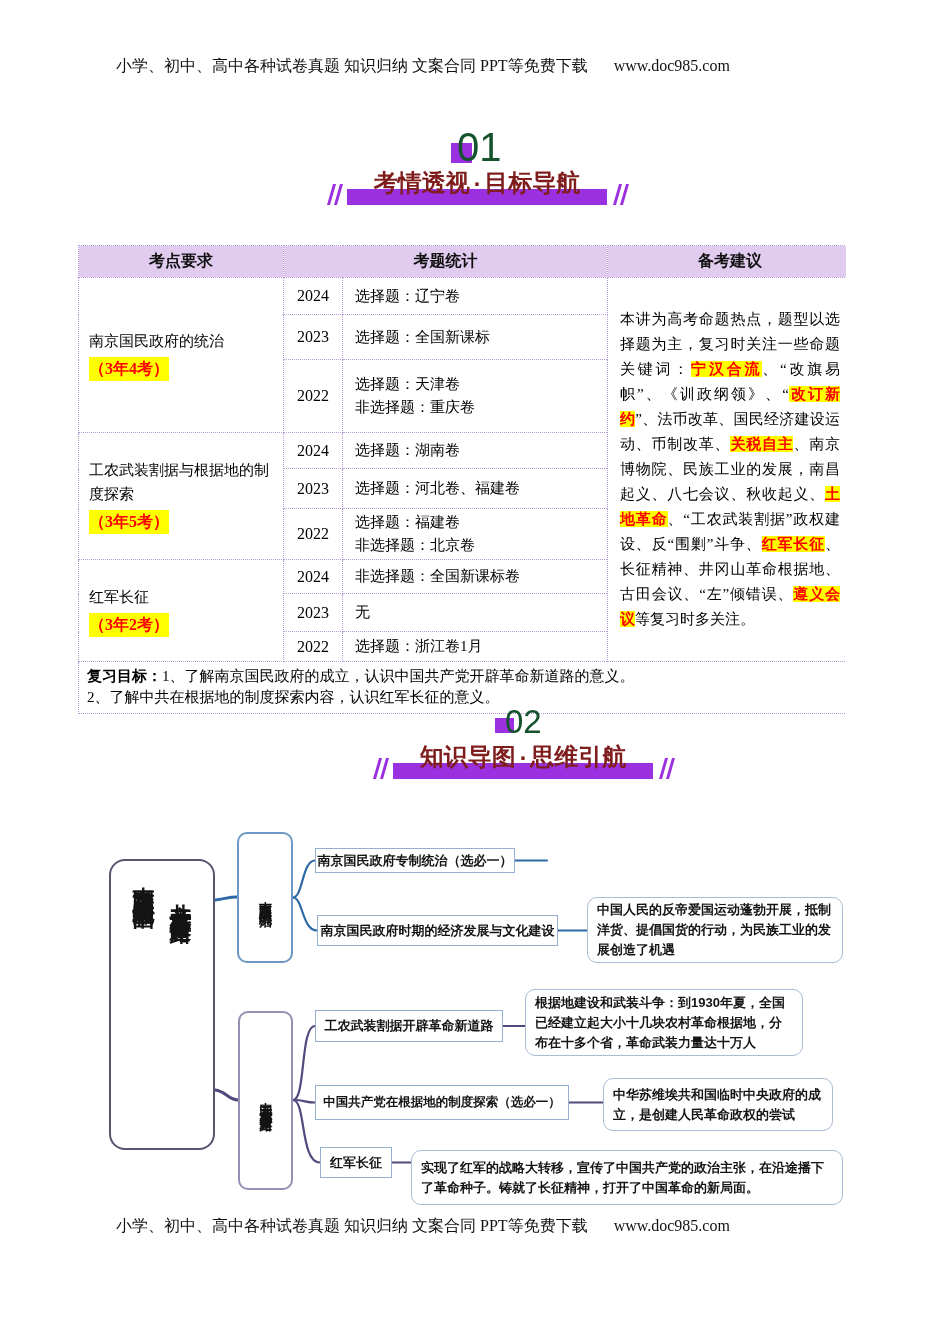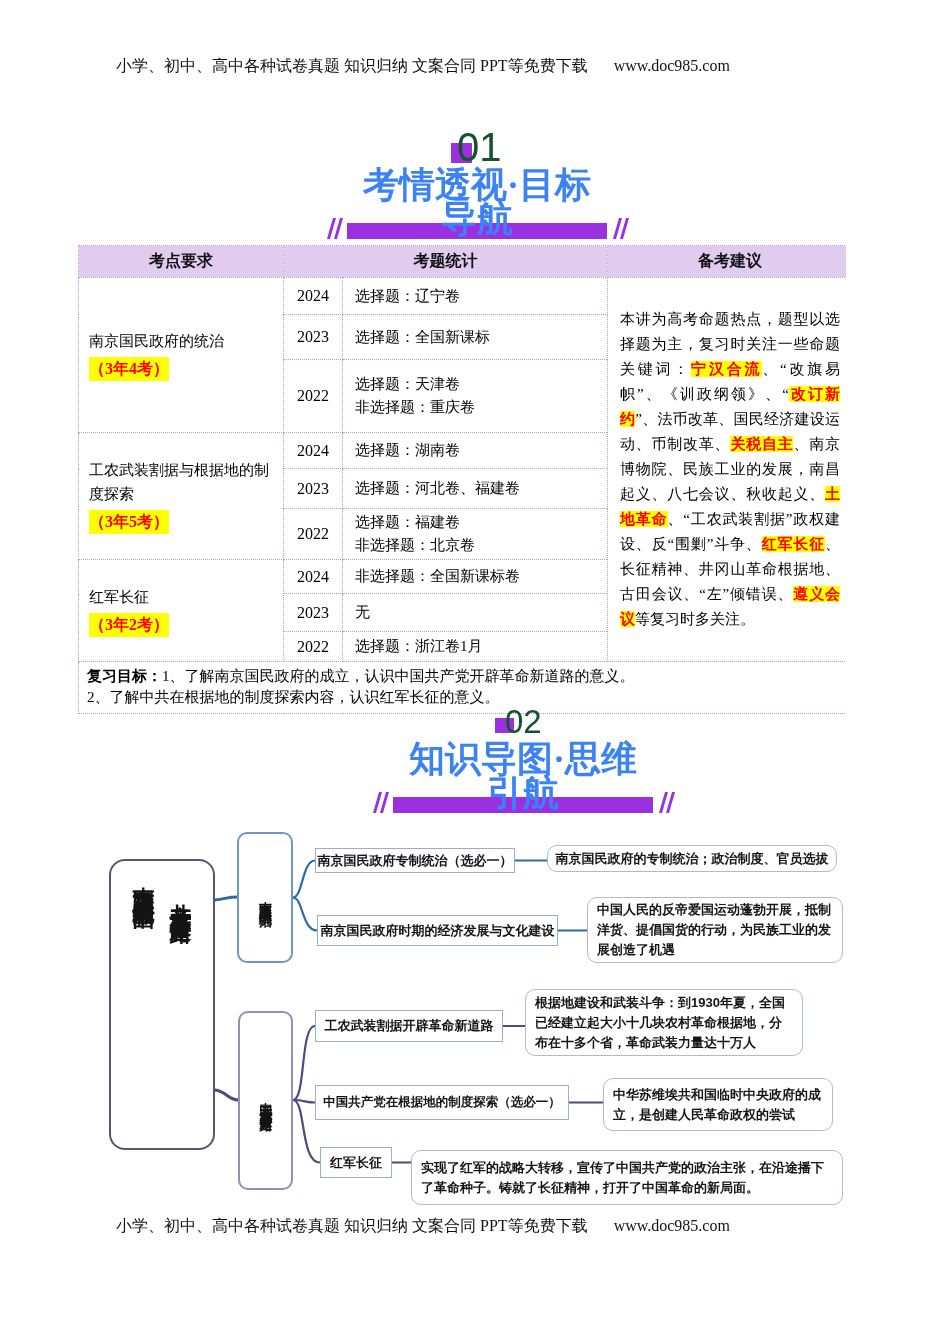--- a/index.html
+++ b/index.html
@@ -10,21 +10,21 @@
   .doc-strip{position:absolute;left:0;width:100%;text-align:center;font-size:16px;color:#111;white-space:nowrap;}
   .doc-strip .url{margin-left:26px;}
 
   
   .sec-num{position:absolute;line-height:1;color:#14532d;font-family:"Liberation Sans","DejaVu Sans",sans-serif;z-index:2;}
   .num-square{position:absolute;background:#9b30e0;z-index:1;}
 
   
   .sec-title{position:absolute;z-index:2;}
   .sec-title .txt{position:relative;z-index:2;display:block;text-align:center;
-      font-family:Liberation Serif, serif;font-weight:bold;font-size:36px;line-height:34px;color:#3b82f6;letter-spacing:0px;}
+      font-family:Liberation Mono, monospace;font-weight:bold;font-size:24px;line-height:34px;color:#7f1d1d;letter-spacing:0px;}
   .sec-title .bar{position:absolute;left:-4px;right:-4px;bottom:-3px;height:16px;background:#9b30e0;z-index:1;}
   .slashes{position:absolute;bottom:-3px;display:flex;gap:4px;z-index:2;}
   .slashes i{display:block;width:3px;height:21px;background:#9b30e0;transform:skewX(-16deg);}
   .slashes.l{left:-21px;} .slashes.r{right:-23px;}
 
   
   #exam-table{position:absolute;left:78px;top:245px;width:774px;border-collapse:collapse;table-layout:fixed;}
   #exam-table td,#exam-table th{border:1px dotted #b49bd8;overflow:hidden;}
   #exam-table th{background:#e1ccf0;font-family:"Liberation Sans","DejaVu Sans",sans-serif;
       font-weight:bold;font-size:16px;color:#111;}
@@ -219,21 +219,20 @@
 
     <div class="mm-box mm-root">
       <span class="col1">南京国民政府的统治和中国</span>
       <span class="col2">共产党开辟革命新道路</span>
     </div>
 
     <div class="mm-box mm-branch mm-b1">
       <span>南京国民政府的统治</span>
     </div>
     <div class="mm-box mm-child mm-c1-1">南京国民政府专制统治（选必一）</div>
-    <div class="mm-box mm-result mm-r1-1">南京国民政府的专制统治；政治制度、官员选拔</div>
     <div class="mm-box mm-result mm-r1-2">中国人民的反帝爱国运动蓬勃开展，抵制洋货、提倡国货的行动，为民族工业的发展创造了机遇</div>
     <div class="mm-box mm-child mm-c1-2">南京国民政府时期的经济发展与文化建设</div>
 
     <div class="mm-box mm-branch mm-b2">
       <span>中国共产党开辟革命新道路</span>
     </div>
     <div class="mm-box mm-child mm-c2-1">工农武装割据开辟革命新道路</div>
     <div class="mm-box mm-result mm-r2-1">根据地建设和武装斗争：到1930年夏，全国已经建立起大小十几块农村革命根据地，分布在十多个省，革命武装力量达十万人</div>
     <div class="mm-box mm-child mm-c2-2">中国共产党在根据地的制度探索（选必一）</div>
     <div class="mm-box mm-result mm-r2-2">中华苏维埃共和国临时中央政府的成立，是创建人民革命政权的尝试</div>

